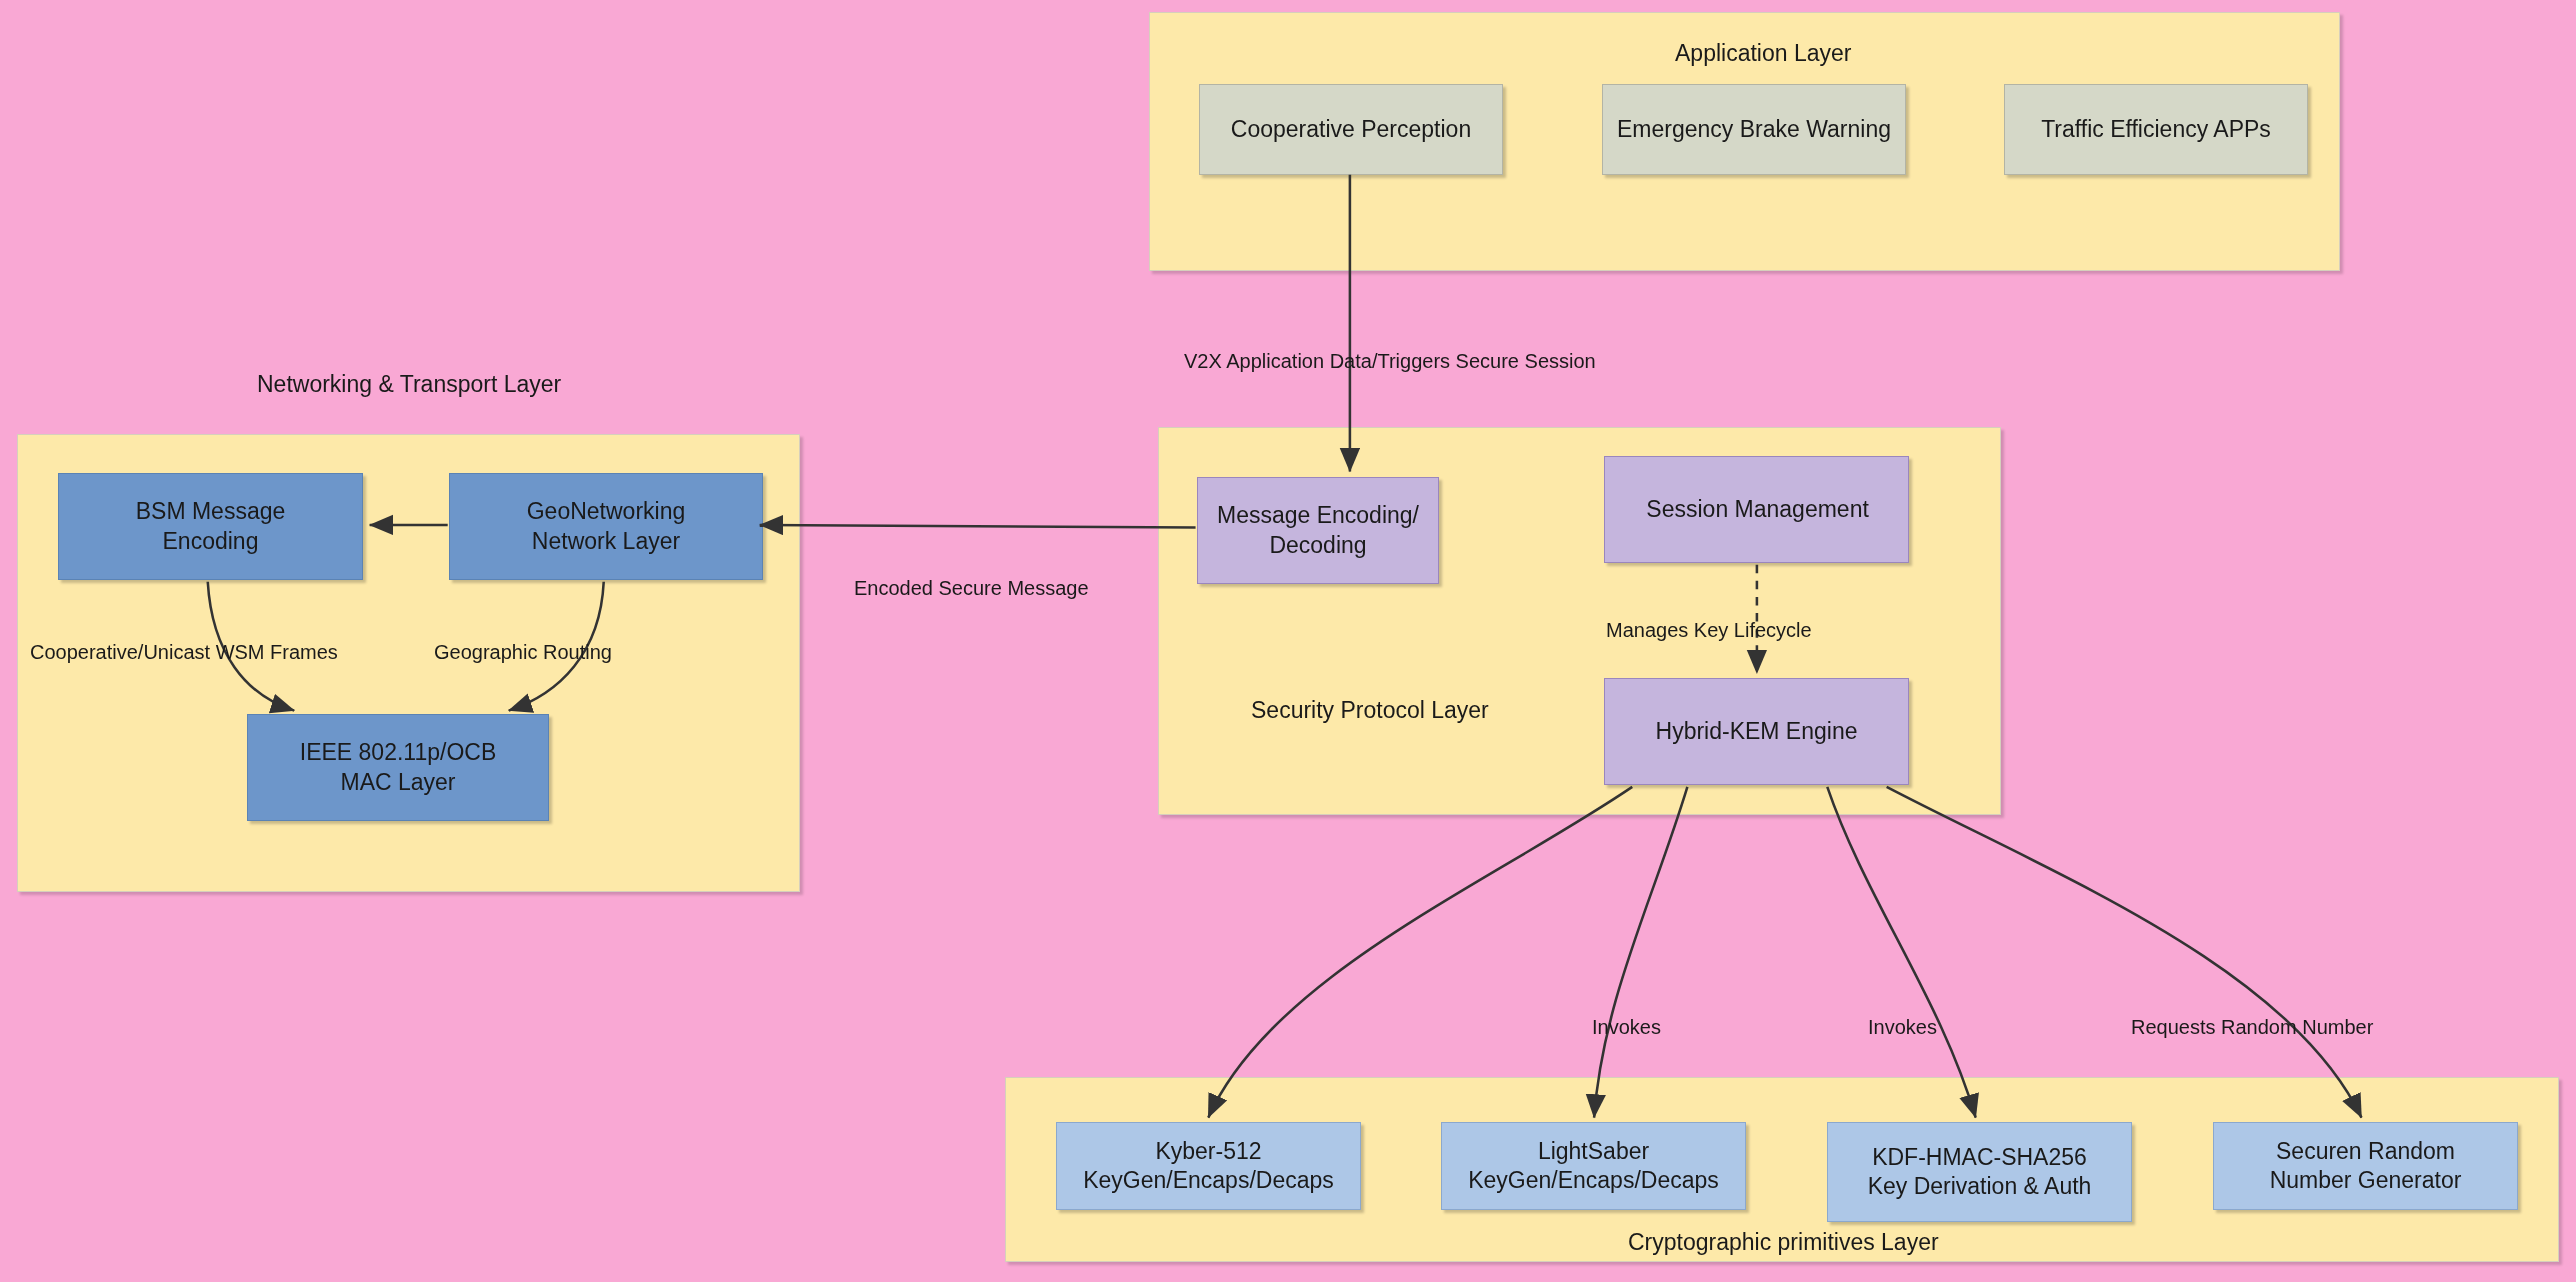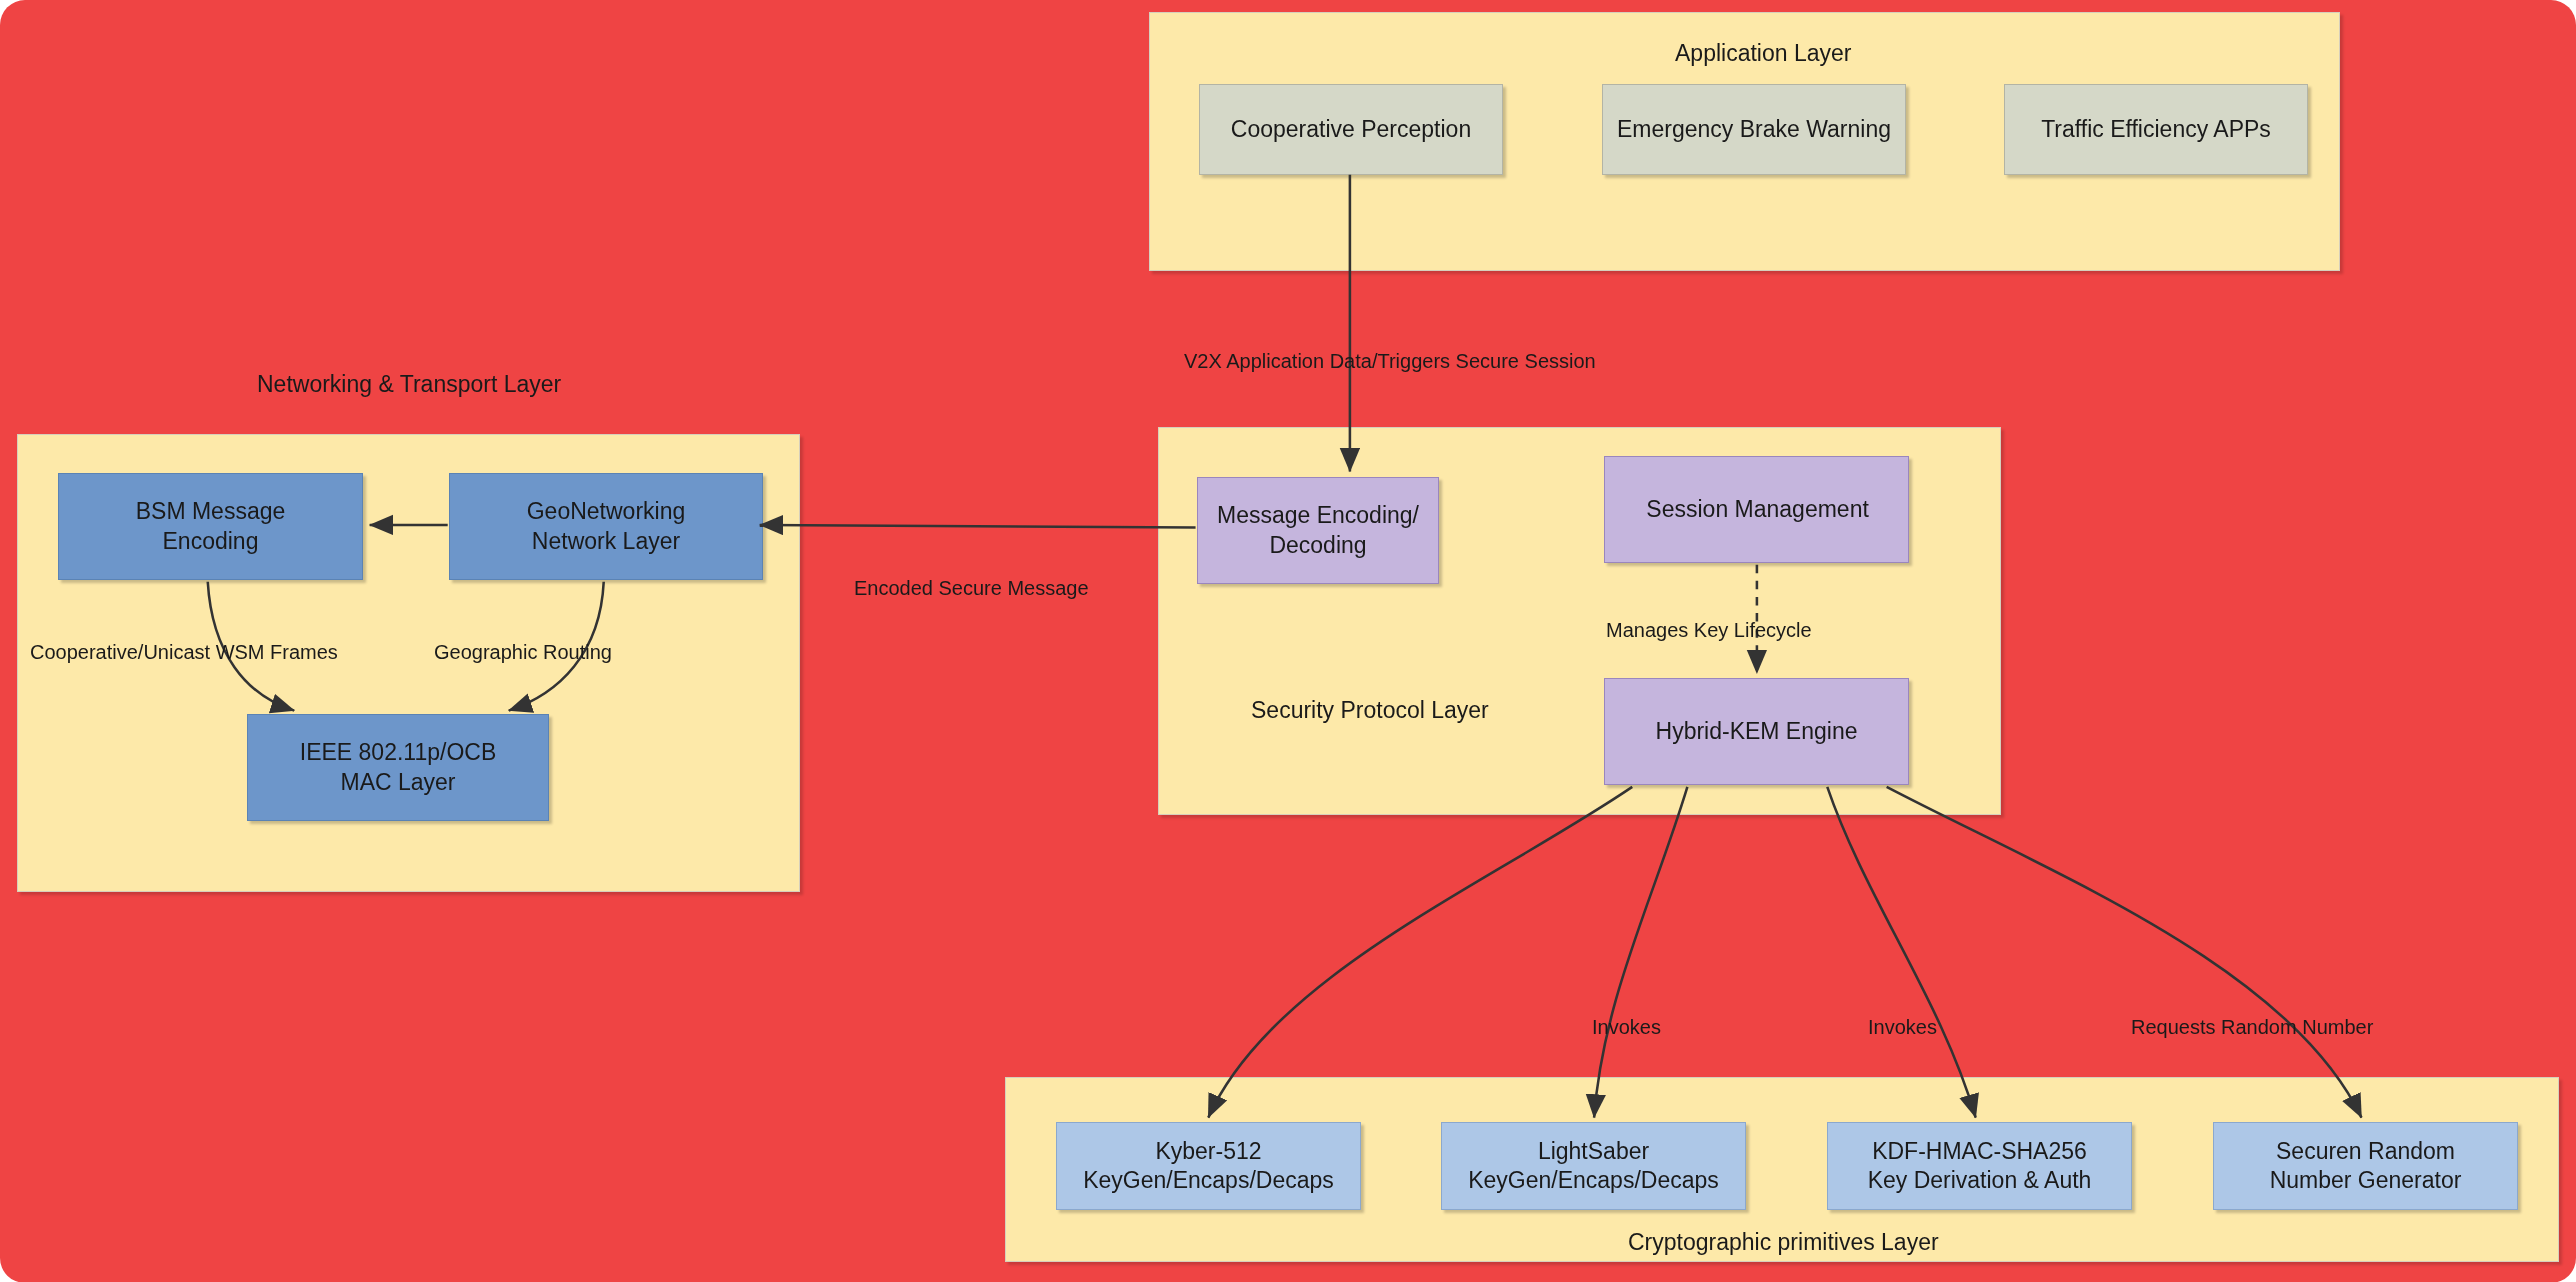--- a/index.html
+++ b/index.html
@@ -4,24 +4,23 @@
 <style>
   html, body {
     margin: 0;
     padding: 0;
     background: #ffffff;
   }
   #canvas {
     position: relative;
     width: 2576px;
     height: 1283px;
-    background: #ef4444;
+    background: #f9a8d4;
     font-family: "Liberation Sans", sans-serif;
     overflow: hidden;
-    border-radius: 25px;
   }
   svg#wires {
     position: absolute;
     left: 0; top: 0;
     width: 2576px;
     height: 1283px;
     pointer-events: none;
     z-index: 5;
   }
   .layer {
@@ -153,21 +152,21 @@
     </span>
   </div>
 
   <div class="node node-crypto" style="left:1441px; top:1122px; width:305px; height:88px;">
     <span>
       <span>LightSaber</span><br>
       <span>KeyGen/Encaps/Decaps</span>
     </span>
   </div>
 
-  <div class="node node-crypto" style="left:1827px; top:1122px; width:305px; height:88px;">
+  <div class="node node-crypto" style="left:1827px; top:1122px; width:305px; height:100px;">
     <span>
       <span>KDF-HMAC-SHA256</span><br>
       <span>Key Derivation &amp; Auth</span>
     </span>
   </div>
 
   <div class="node node-crypto" style="left:2213px; top:1122px; width:305px; height:88px;">
     <span>
       <span>Securen Random</span><br>
       <span>Number Generator</span>

